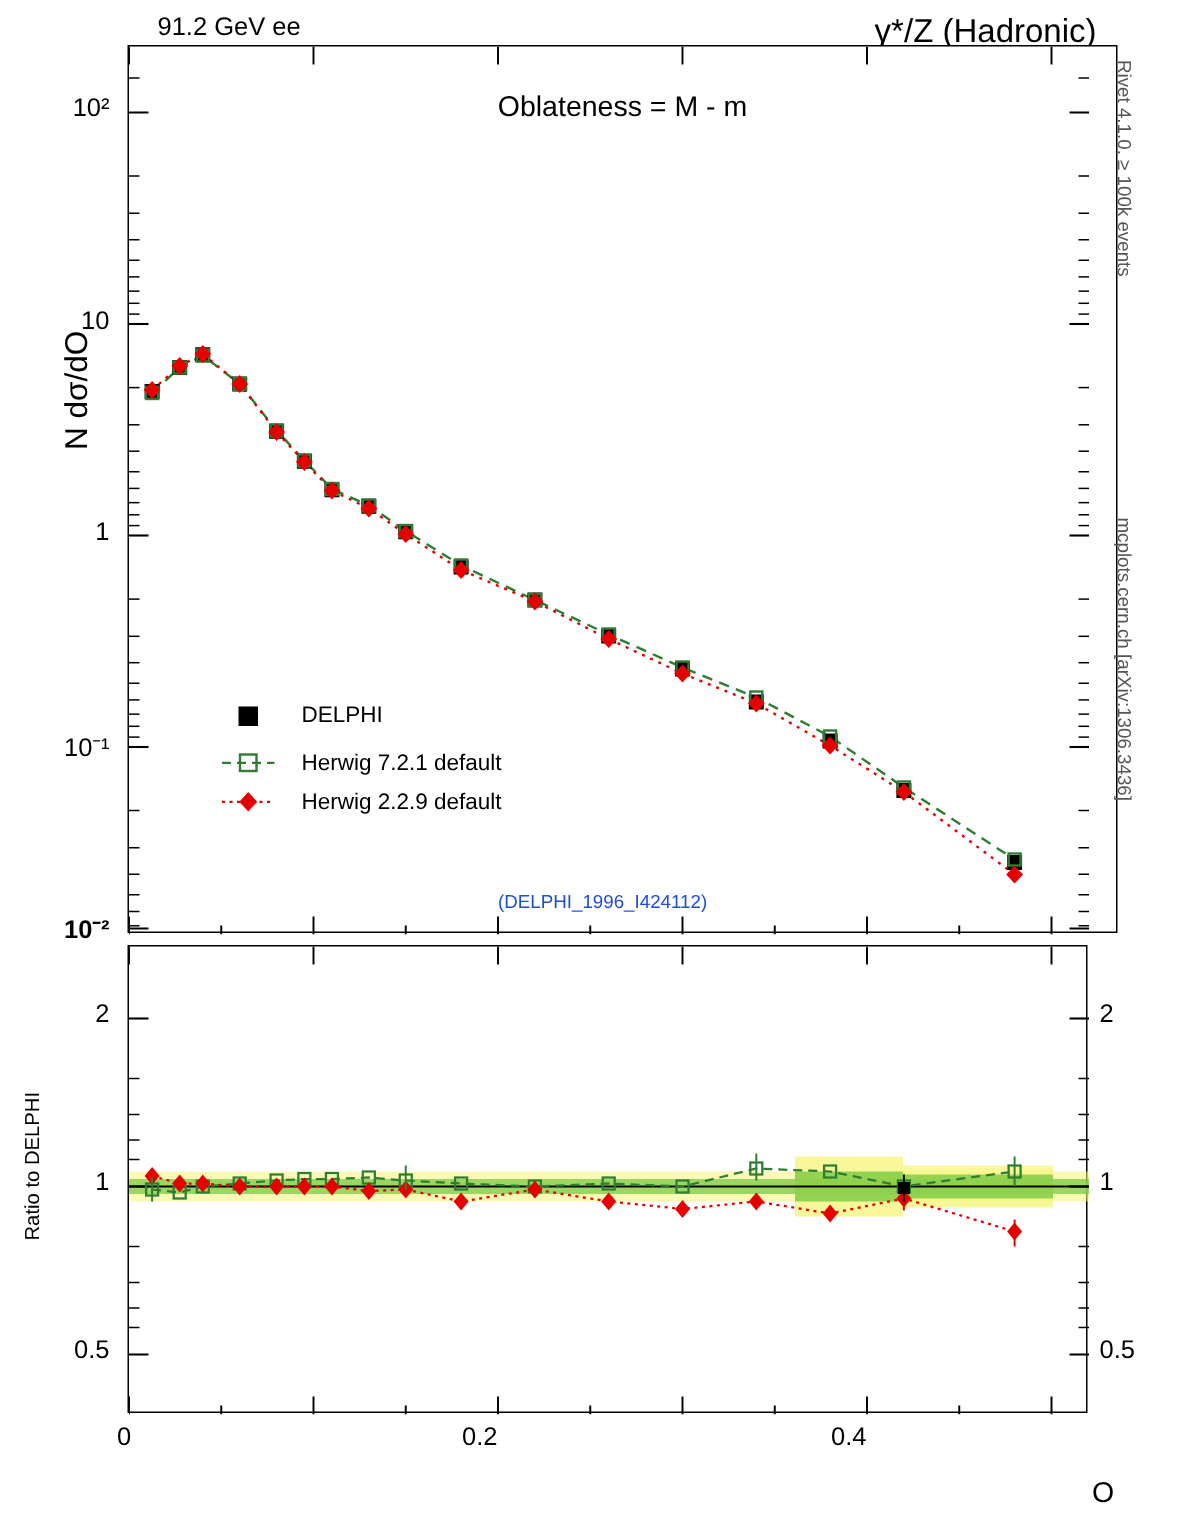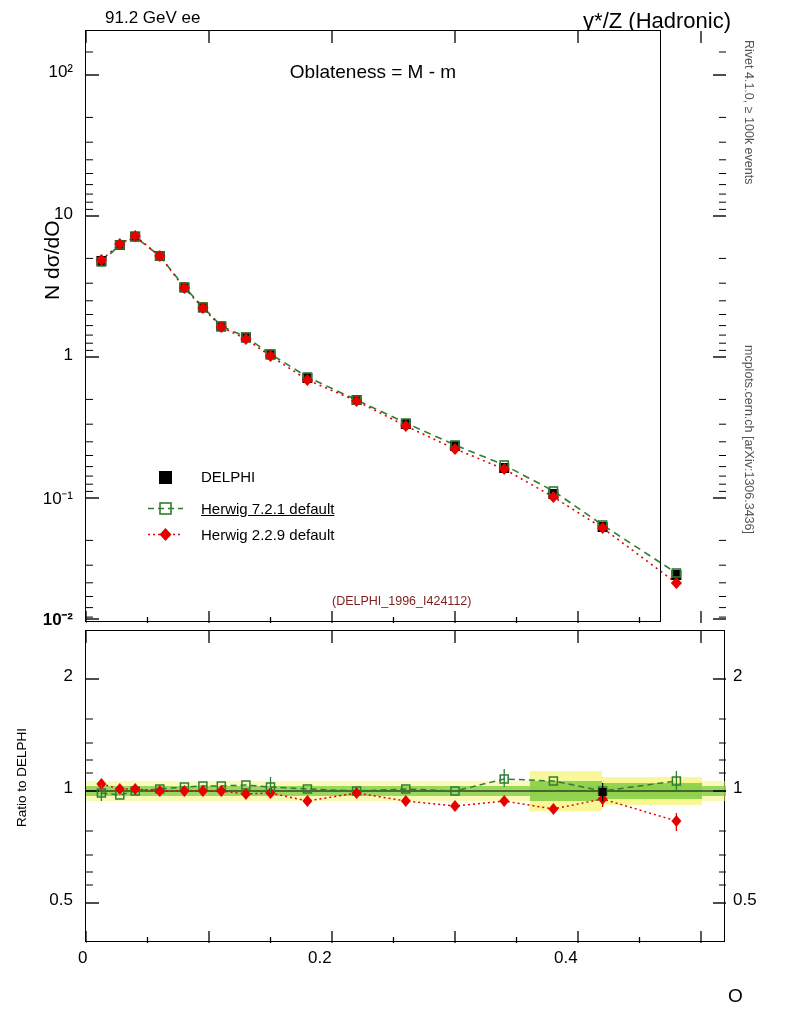--- a/index.html
+++ b/index.html
@@ -7,36 +7,36 @@
   #root{position:relative;width:786px;height:1024px;overflow:hidden;}
 
   .abs{position:absolute;}
   .txt{font-family:"Liberation Sans",sans-serif;color:#000;white-space:nowrap;}
 
   
   .hdr-left{left:105px;top:8px;font-size:17px;}
   .hdr-right{right:55px;top:8px;font-size:22px;}
 
   
-  #mainPanel{left:85px;top:30px;width:576px;height:592px;border:1.6px solid #000;box-sizing:border-box;background:#fff;}
+  #mainPanel{left:85px;top:30px;width:660px;height:592px;border:1.6px solid #000;box-sizing:border-box;background:#fff;}
   #ratioPanel{left:85px;top:630px;width:640px;height:312px;border:1.6px solid #000;box-sizing:border-box;background:#fff;}
 
   .plotarea{position:absolute;left:0;top:0;right:0;bottom:0;}
 
   svg{display:block;}
 
   
   .ticklab{font-size:17px;}
 
   
   .rot{transform-origin:0 0;}
 
   .title-main{font-size:19px;}
   .legend-text{font-size:15px;}
-  .watermark{font-size:12.5px;color:#7f1d1d;}
+  .watermark{font-size:12.5px;color:#1d4ed8;}
   .side-note{font-size:12.5px;color:#555;}
   .axis-name{font-size:19px;}
   .ylab-ratio{font-size:13.5px;}
 </style>
 </head>
 <body>
 
 <div id="root">
 
   <div class="abs txt hdr-left">91.2 GeV ee</div>
@@ -213,21 +213,21 @@
         <rect x="74" y="472" width="11" height="11" fill="none" stroke="#2e7d32" stroke-width="1.6"></rect>
         <line x1="62" y1="477.5" x2="97" y2="477.5" stroke="#2e7d32" stroke-width="1.5" stroke-dasharray="6,4"></line>
         <line x1="62" y1="503.5" x2="97" y2="503.5" stroke="#e60000" stroke-width="1.5" stroke-dasharray="2,3"></line>
         <polygon points="79.5,497 85.5,503.5 79.5,510 73.5,503.5" fill="#e60000"></polygon>
       </g>
     </svg>
 
     <div class="abs txt title-main" style="left:50%;top:30px;transform:translateX(-50%);">Oblateness = M - m</div>
 
     <div class="abs txt legend-text" style="left:115px;top:437px;">DELPHI</div>
-    <div class="abs txt legend-text" style="left:115px;top:469px;text-decoration:underline;">Herwig 7.2.1 default</div>
+    <div class="abs txt legend-text" style="left:115px;top:469px;">Herwig 7.2.1 default</div>
     <div class="abs txt legend-text" style="left:115px;top:495px;">Herwig 2.2.9 default</div>
 
     <div class="abs txt watermark" style="left:246px;top:563px;">(DELPHI_1996_I424112)</div>
   </div>
 
   <div class="abs txt ticklab" style="right:713px;top:62px;">10²</div>
   <div class="abs txt ticklab" style="right:713px;top:204px;">10</div>
   <div class="abs txt ticklab" style="right:713px;top:345px;">1</div>
   <div class="abs txt ticklab" style="right:713px;top:486px;">10⁻¹</div>
   <div class="abs txt ticklab" style="right:713px;top:607px;font-weight:bold;">10⁻²</div>

